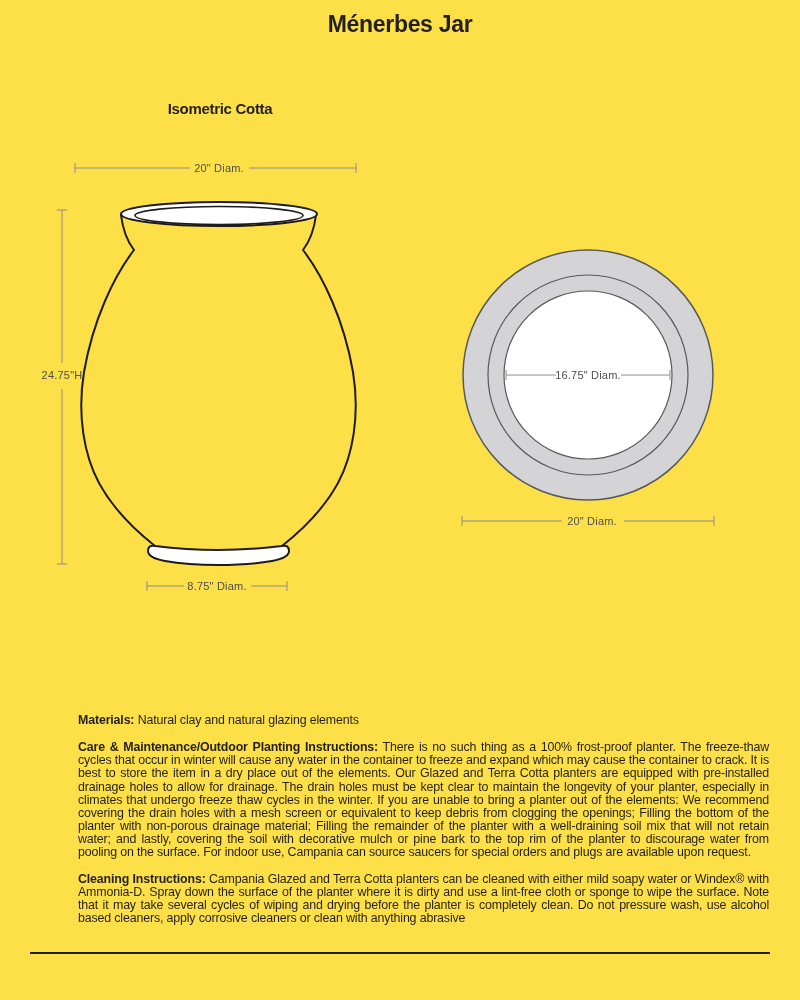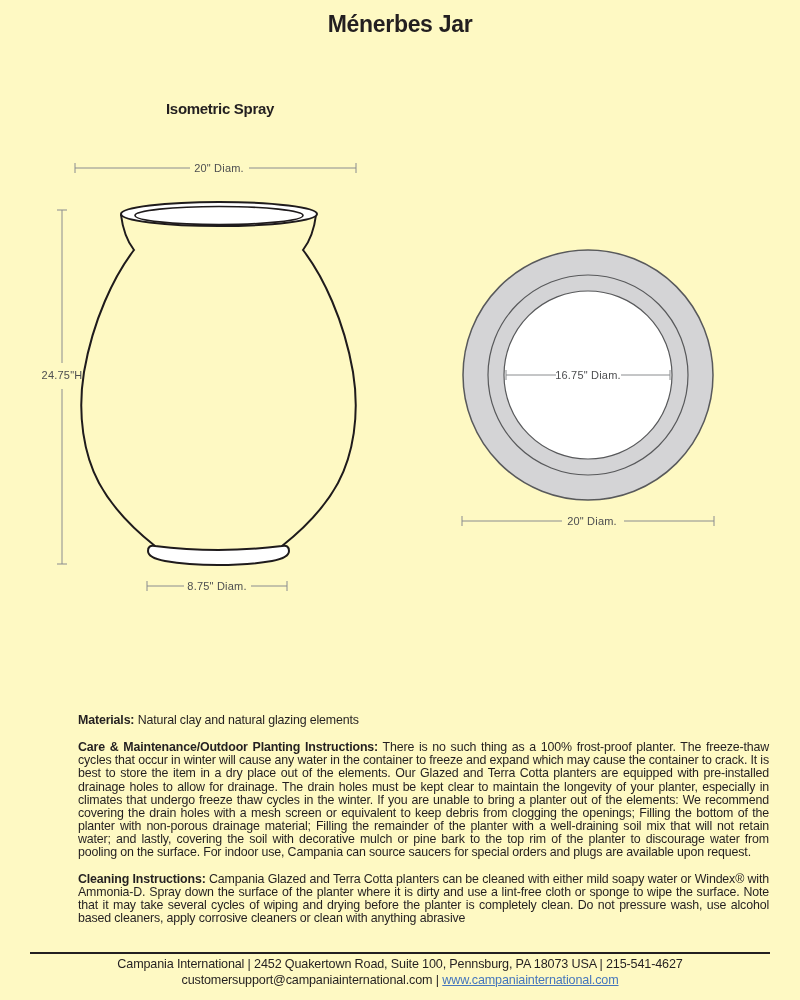--- a/index.html
+++ b/index.html
@@ -1,19 +1,19 @@
 <!DOCTYPE html>
 <html><head>
 <meta charset="utf-8">
 <style>
   * { margin:0; padding:0; box-sizing:border-box; }
   html,body { background:#ffffff; }
   .page {
     position:relative; width:800px; height:1000px; margin:0 auto;
-    background:#fef9c3; overflow:hidden;
+    background:#fde047; overflow:hidden;
     font-family:"Liberation Sans", sans-serif; color:#231f20;
   }
   .doc-title {
     position:absolute; top:11px; left:0; width:100%;
     text-align:center; font-size:23px; font-weight:bold; letter-spacing:-0.3px;
   }
   .view-label {
     position:absolute; top:100px; width:220px; text-align:center;
     font-size:15px; font-weight:bold; letter-spacing:-0.3px; color:#231f20;
   }
@@ -57,21 +57,21 @@
   }
   .footer-link { color:#4576bc; text-decoration:underline; cursor:pointer; }
 </style>
 </head>
 <body>
 
 <div class="page">
 
   <h1 class="doc-title">Ménerbes Jar</h1>
 
-  <div class="view-label iso">Isometric Spray</div>
+  <div class="view-label iso">Isometric Cotta</div>
 
   <svg class="iso-svg" viewBox="40 150 340 460">
     <g class="dim">
       <line x1="75" y1="163" x2="75" y2="173"></line>
       <line x1="356" y1="163" x2="356" y2="173"></line>
       <line x1="75" y1="168" x2="190" y2="168"></line>
       <line x1="249" y1="168" x2="356" y2="168"></line>
       <text x="219" y="172">20" Diam.</text>
     </g>
     <g class="dim">
@@ -117,18 +117,14 @@
     </g>
   </svg>
 
   <div class="content">
     <p class="materials"><strong>Materials:</strong><span> Natural clay and natural glazing elements</span></p>
     <p><strong>Care &amp; Maintenance/Outdoor Planting Instructions:</strong><span> There is no such thing as a 100% frost-proof planter. The freeze-thaw cycles that occur in winter will cause any water in the container to freeze and expand which may cause the container to crack. It is best to store the item in a dry place out of the elements. Our Glazed and Terra Cotta planters are equipped with pre-installed drainage holes to allow for drainage. The drain holes must be kept clear to maintain the longevity of your planter, especially in climates that undergo freeze thaw cycles in the winter. If you are unable to bring a planter out of the elements: We recommend covering the drain holes with a mesh screen or equivalent to keep debris from clogging the openings; Filling the bottom of the planter with non-porous drainage material; Filling the remainder of the planter with a well-draining soil mix that will not retain water; and lastly, covering the soil with decorative mulch or pine bark to the top rim of the planter to discourage water from pooling on the surface. For indoor use, Campania can source saucers for special orders and plugs are available upon request.</span></p>
     <p><strong>Cleaning Instructions:</strong><span> Campania Glazed and Terra Cotta planters can be cleaned with either mild soapy water or Windex® with Ammonia-D. Spray down the surface of the planter where it is dirty and use a lint-free cloth or sponge to wipe the surface. Note that it may take several cycles of wiping and drying before the planter is completely clean. Do not pressure wash, use alcohol based cleaners, apply corrosive cleaners or clean with anything abrasive</span></p>
   </div>
 
   <div class="footer-rule"></div>
-  <div class="footer-text">
-    <div>Campania International | 2452 Quakertown Road, Suite 100, Pennsburg, PA 18073 USA | 215-541-4627</div>
-    <div><span>customersupport@campaniainternational.com</span><span> | </span><a class="footer-link">www.campaniainternational.com</a></div>
-  </div>
 
 </div>
 
 </body></html>

